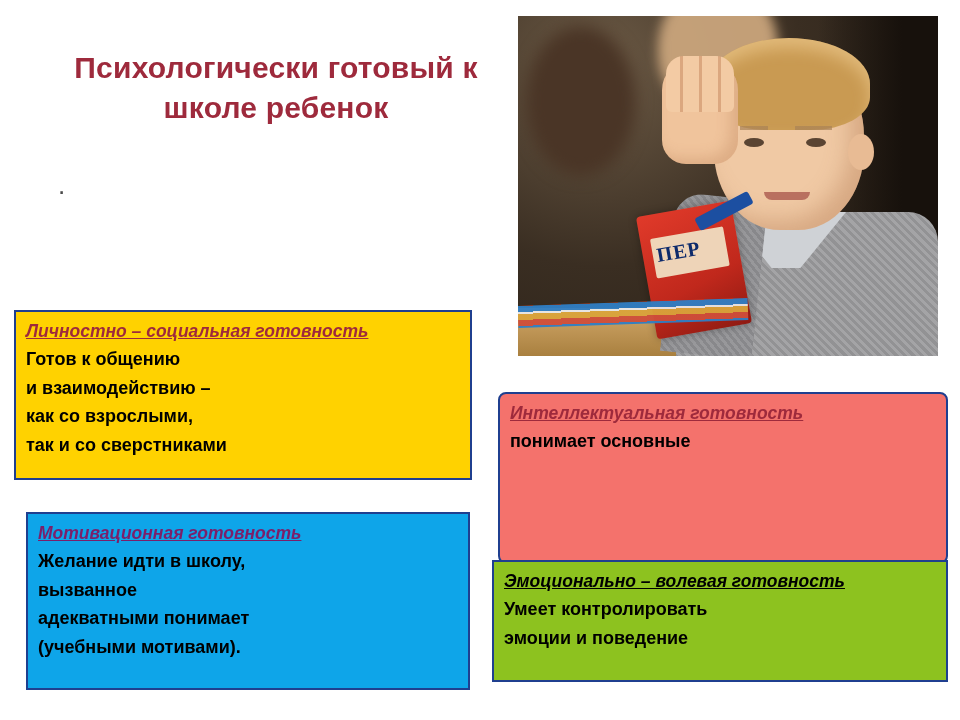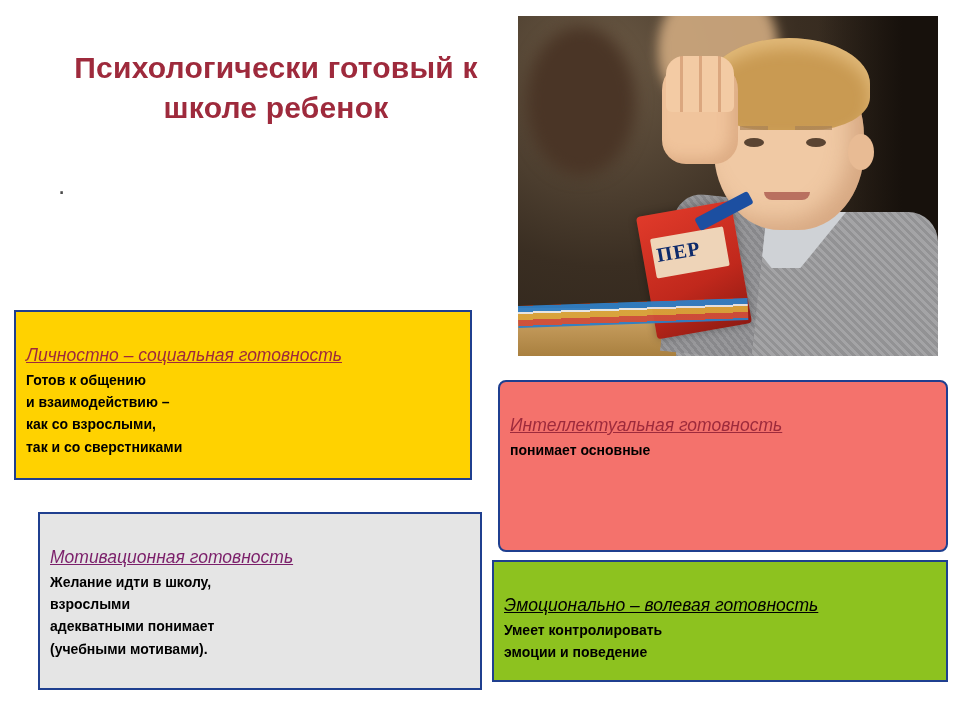--- a/index.html
+++ b/index.html
@@ -253,55 +253,54 @@
 
   
   .box {
     position: absolute;
     box-sizing: border-box;
     border: 2px solid #1f3f8f;
     padding: 6px 10px 8px 10px;
   }
   .box .heading {
     font-size: 17.5px;
-    font-weight: normal;
+    font-weight: bold;
     font-style: italic;
     color: #9e2a3c;
     text-decoration: underline;
     line-height: 1.5;
     margin-bottom: 1px;
     white-space: nowrap;
-    margin-top: 24px;
   }
   .box .line {
-    font-size: 14px;
+    font-size: 18px;
     font-weight: bold;
     color: #000000;
     line-height: 1.58;
     white-space: nowrap;
   }
 
   #box-personal {
     left: 14px;
     top: 310px;
     width: 458px;
     height: 170px;
     background: #ffd200;
   }
   #box-motivation {
-    left: 38px;
+    left: 26px;
     top: 512px;
     width: 444px;
     height: 178px;
-    background: #e5e5e5;
+    background: #0ea5e9;
   }
   #box-motivation .heading { color: #7b1f6a; }
   #box-intellect {
     left: 498px;
-    top: 380px;
+    top: 392px;
     width: 450px;
     height: 172px;
     background: #f4726c;
     border-radius: 8px;
   }
   #box-emotional {
     left: 492px;
     top: 560px;
     width: 456px;
     height: 122px;
@@ -346,21 +345,21 @@
   <div class="heading">Личностно – социальная готовность</div>
   <div class="line">Готов к общению</div>
   <div class="line">и взаимодействию –</div>
   <div class="line">как  со взрослыми,</div>
   <div class="line"> так и со сверстниками</div>
 </div>
 
 <div class="box" id="box-motivation">
   <div class="heading">Мотивационная готовность</div>
   <div class="line">Желание идти в школу,</div>
-  <div class="line"> взрослыми</div>
+  <div class="line"> вызванное</div>
   <div class="line">адекватными понимает</div>
   <div class="line">(учебными мотивами).</div>
 </div>
 
 <div class="box" id="box-intellect">
   <div class="heading">Интеллектуальная готовность</div>
   <div class="line">понимает основные</div>
 </div>
 
 <div class="box" id="box-emotional">

